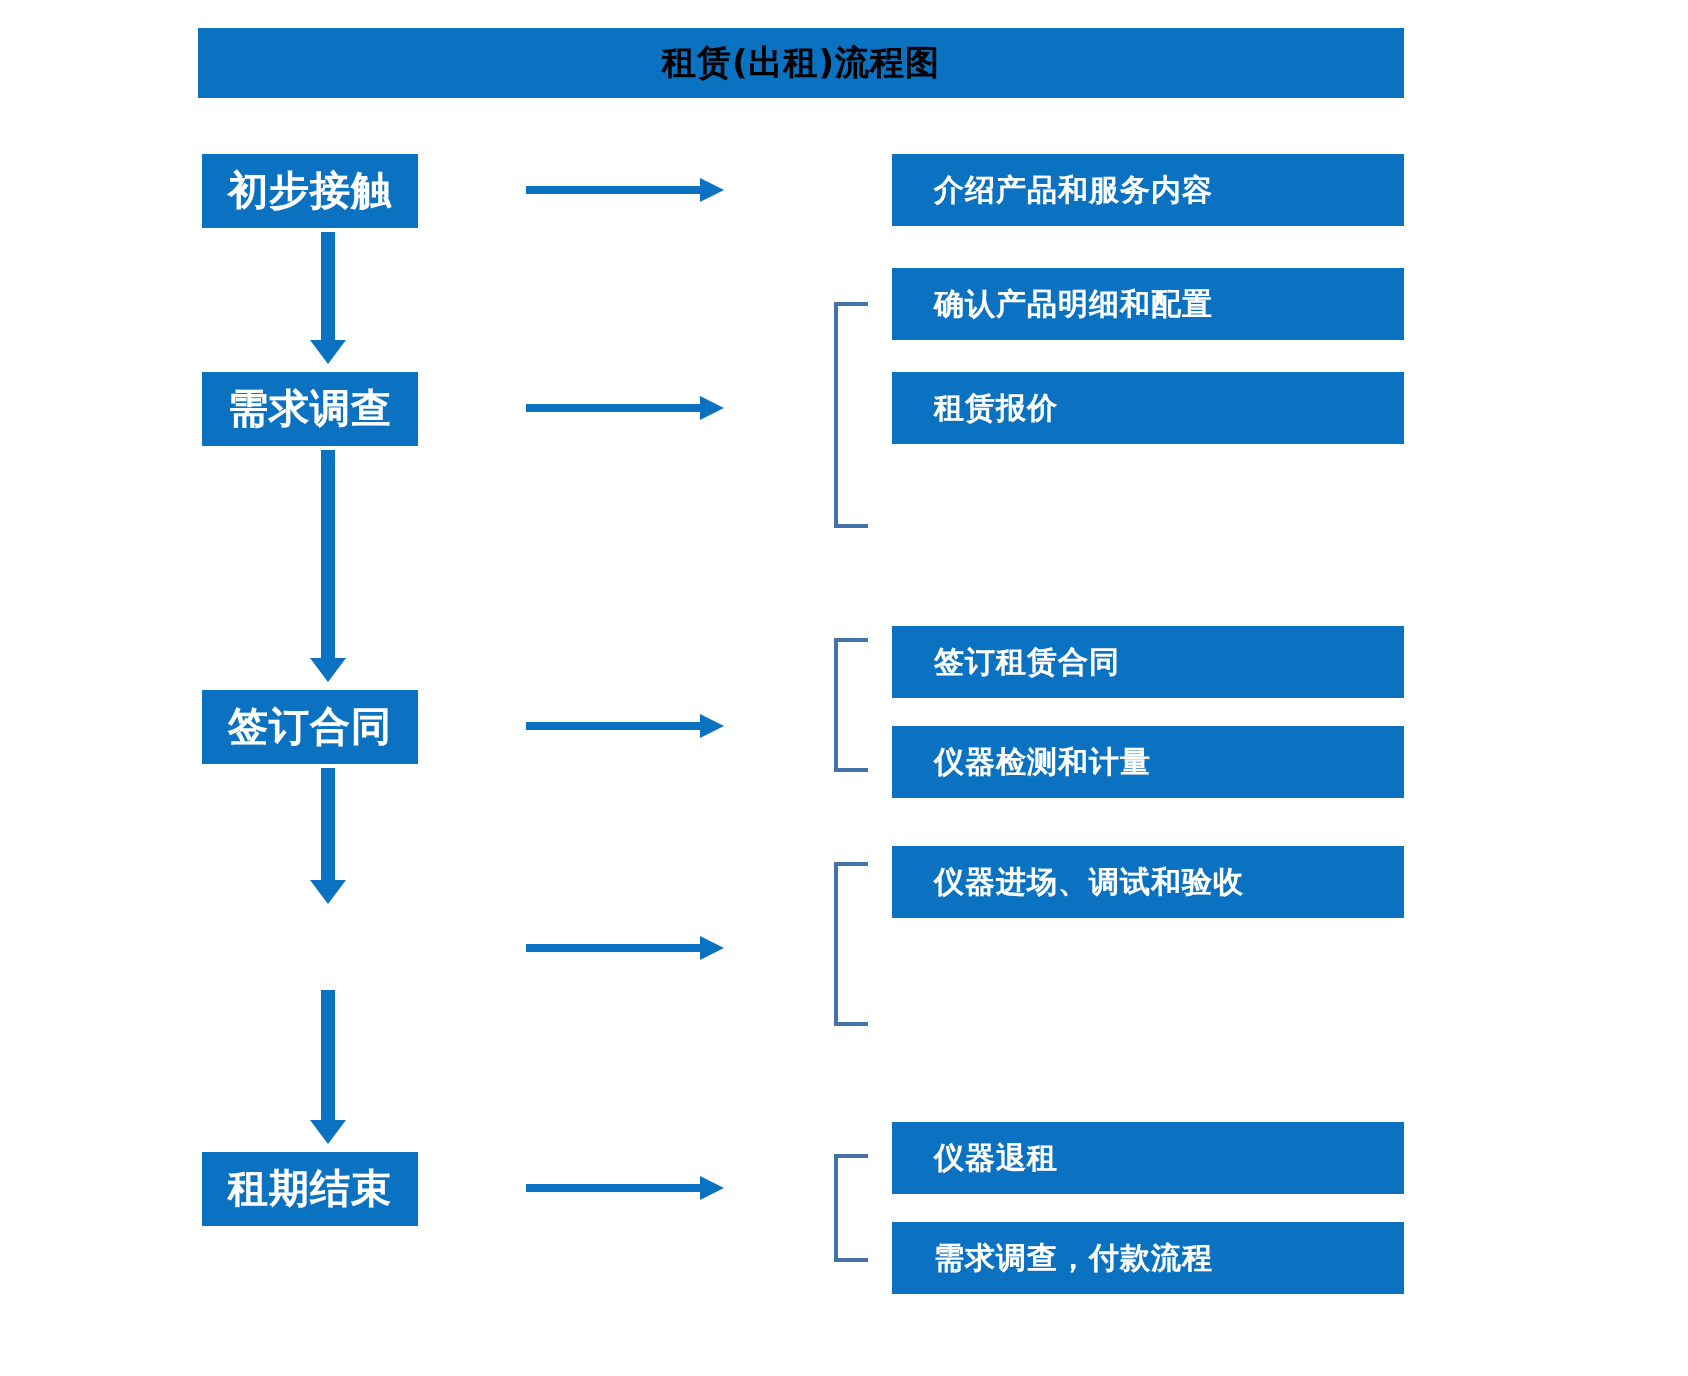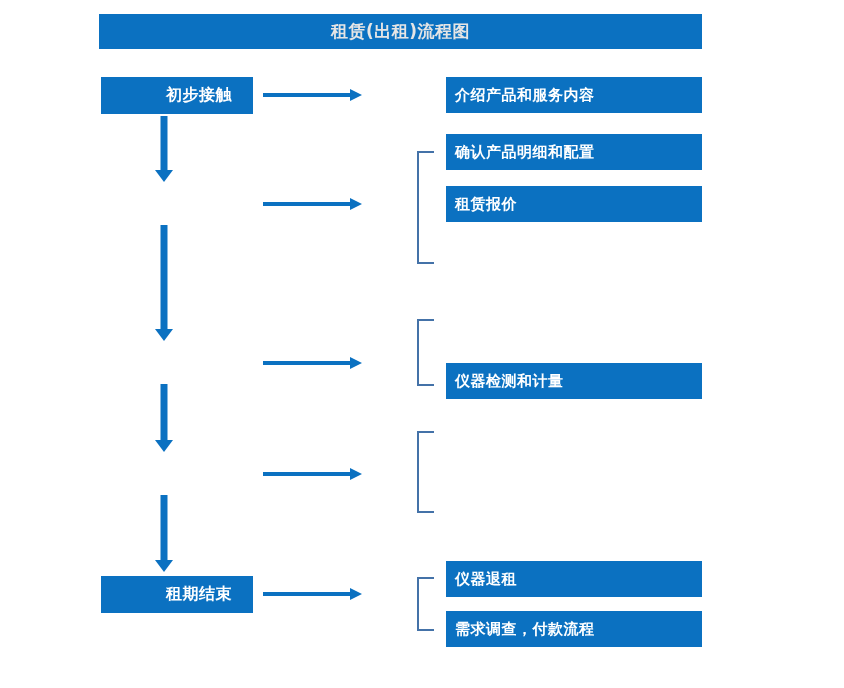--- a/index.html
+++ b/index.html
@@ -25,59 +25,58 @@
   }
 
   
   .title-bar {
     position: absolute;
     left: 99px;
     top: 14px;
     width: 603px;
     height: 35px;
     background: #0B71C1;
-    color: #e5e5e5;
+    color: #000000;
     display: flex;
     align-items: center;
     justify-content: center;
     font-size: 17px;
     font-weight: bold;
     letter-spacing: 0.5px;
   }
 
   
   .stage-box {
     position: absolute;
     left: 101px;
     width: 108px;
     height: 37px;
     background: #0B71C1;
     color: #ffffff;
     display: flex;
     align-items: center;
     justify-content: center;
-    font-size: 16px;
+    font-size: 20px;
     font-weight: bold;
     letter-spacing: 0.5px;
-    padding-left: 44px;
   }
 
   
   .detail-box {
     position: absolute;
     left: 446px;
     width: 256px;
     height: 36px;
     background: #0B71C1;
     color: #ffffff;
     display: flex;
     align-items: center;
     font-size: 15px;
     font-weight: bold;
-    padding-left: 9px;
+    padding-left: 21px;
     box-sizing: border-box;
     letter-spacing: 0.5px;
   }
 
   
   .connector-layer {
     position: absolute;
     left: 0;
     top: 0;
     width: 844px;
@@ -87,35 +86,39 @@
 </style>
 </head>
 <body>
 
 <div id="flowchart">
 
   <div class="title-bar">租赁(出租)流程图</div>
 
   <div class="stage-box" style="top:77px;">初步接触</div>
 
+  <div class="stage-box" style="top:186px;">需求调查</div>
 
+  <div class="stage-box" style="top:345px;">签订合同</div>
 
 
   <div class="stage-box" style="top:576px;">租期结束</div>
 
   <div class="detail-box" style="top:77px;">介绍产品和服务内容</div>
 
   <div class="detail-box" style="top:134px;">确认产品明细和配置</div>
 
   <div class="detail-box" style="top:186px;">租赁报价</div>
 
 
+  <div class="detail-box" style="top:313px;">签订租赁合同</div>
 
   <div class="detail-box" style="top:363px;font-family:Liberation Mono, monospace;">仪器检测和计量</div>
 
+  <div class="detail-box" style="top:423px;">仪器进场、调试和验收</div>
 
 
   <div class="detail-box" style="top:561px;text-align:center;">仪器退租</div>
 
   <div class="detail-box" style="top:611px;">需求调查，付款流程</div>
 
   <svg class="connector-layer" viewBox="0 0 844 688" width="844" height="688">
 
     <g>
       <line x1="164" y1="116" x2="164" y2="172" stroke="#0B71C1" stroke-width="7"></line>

